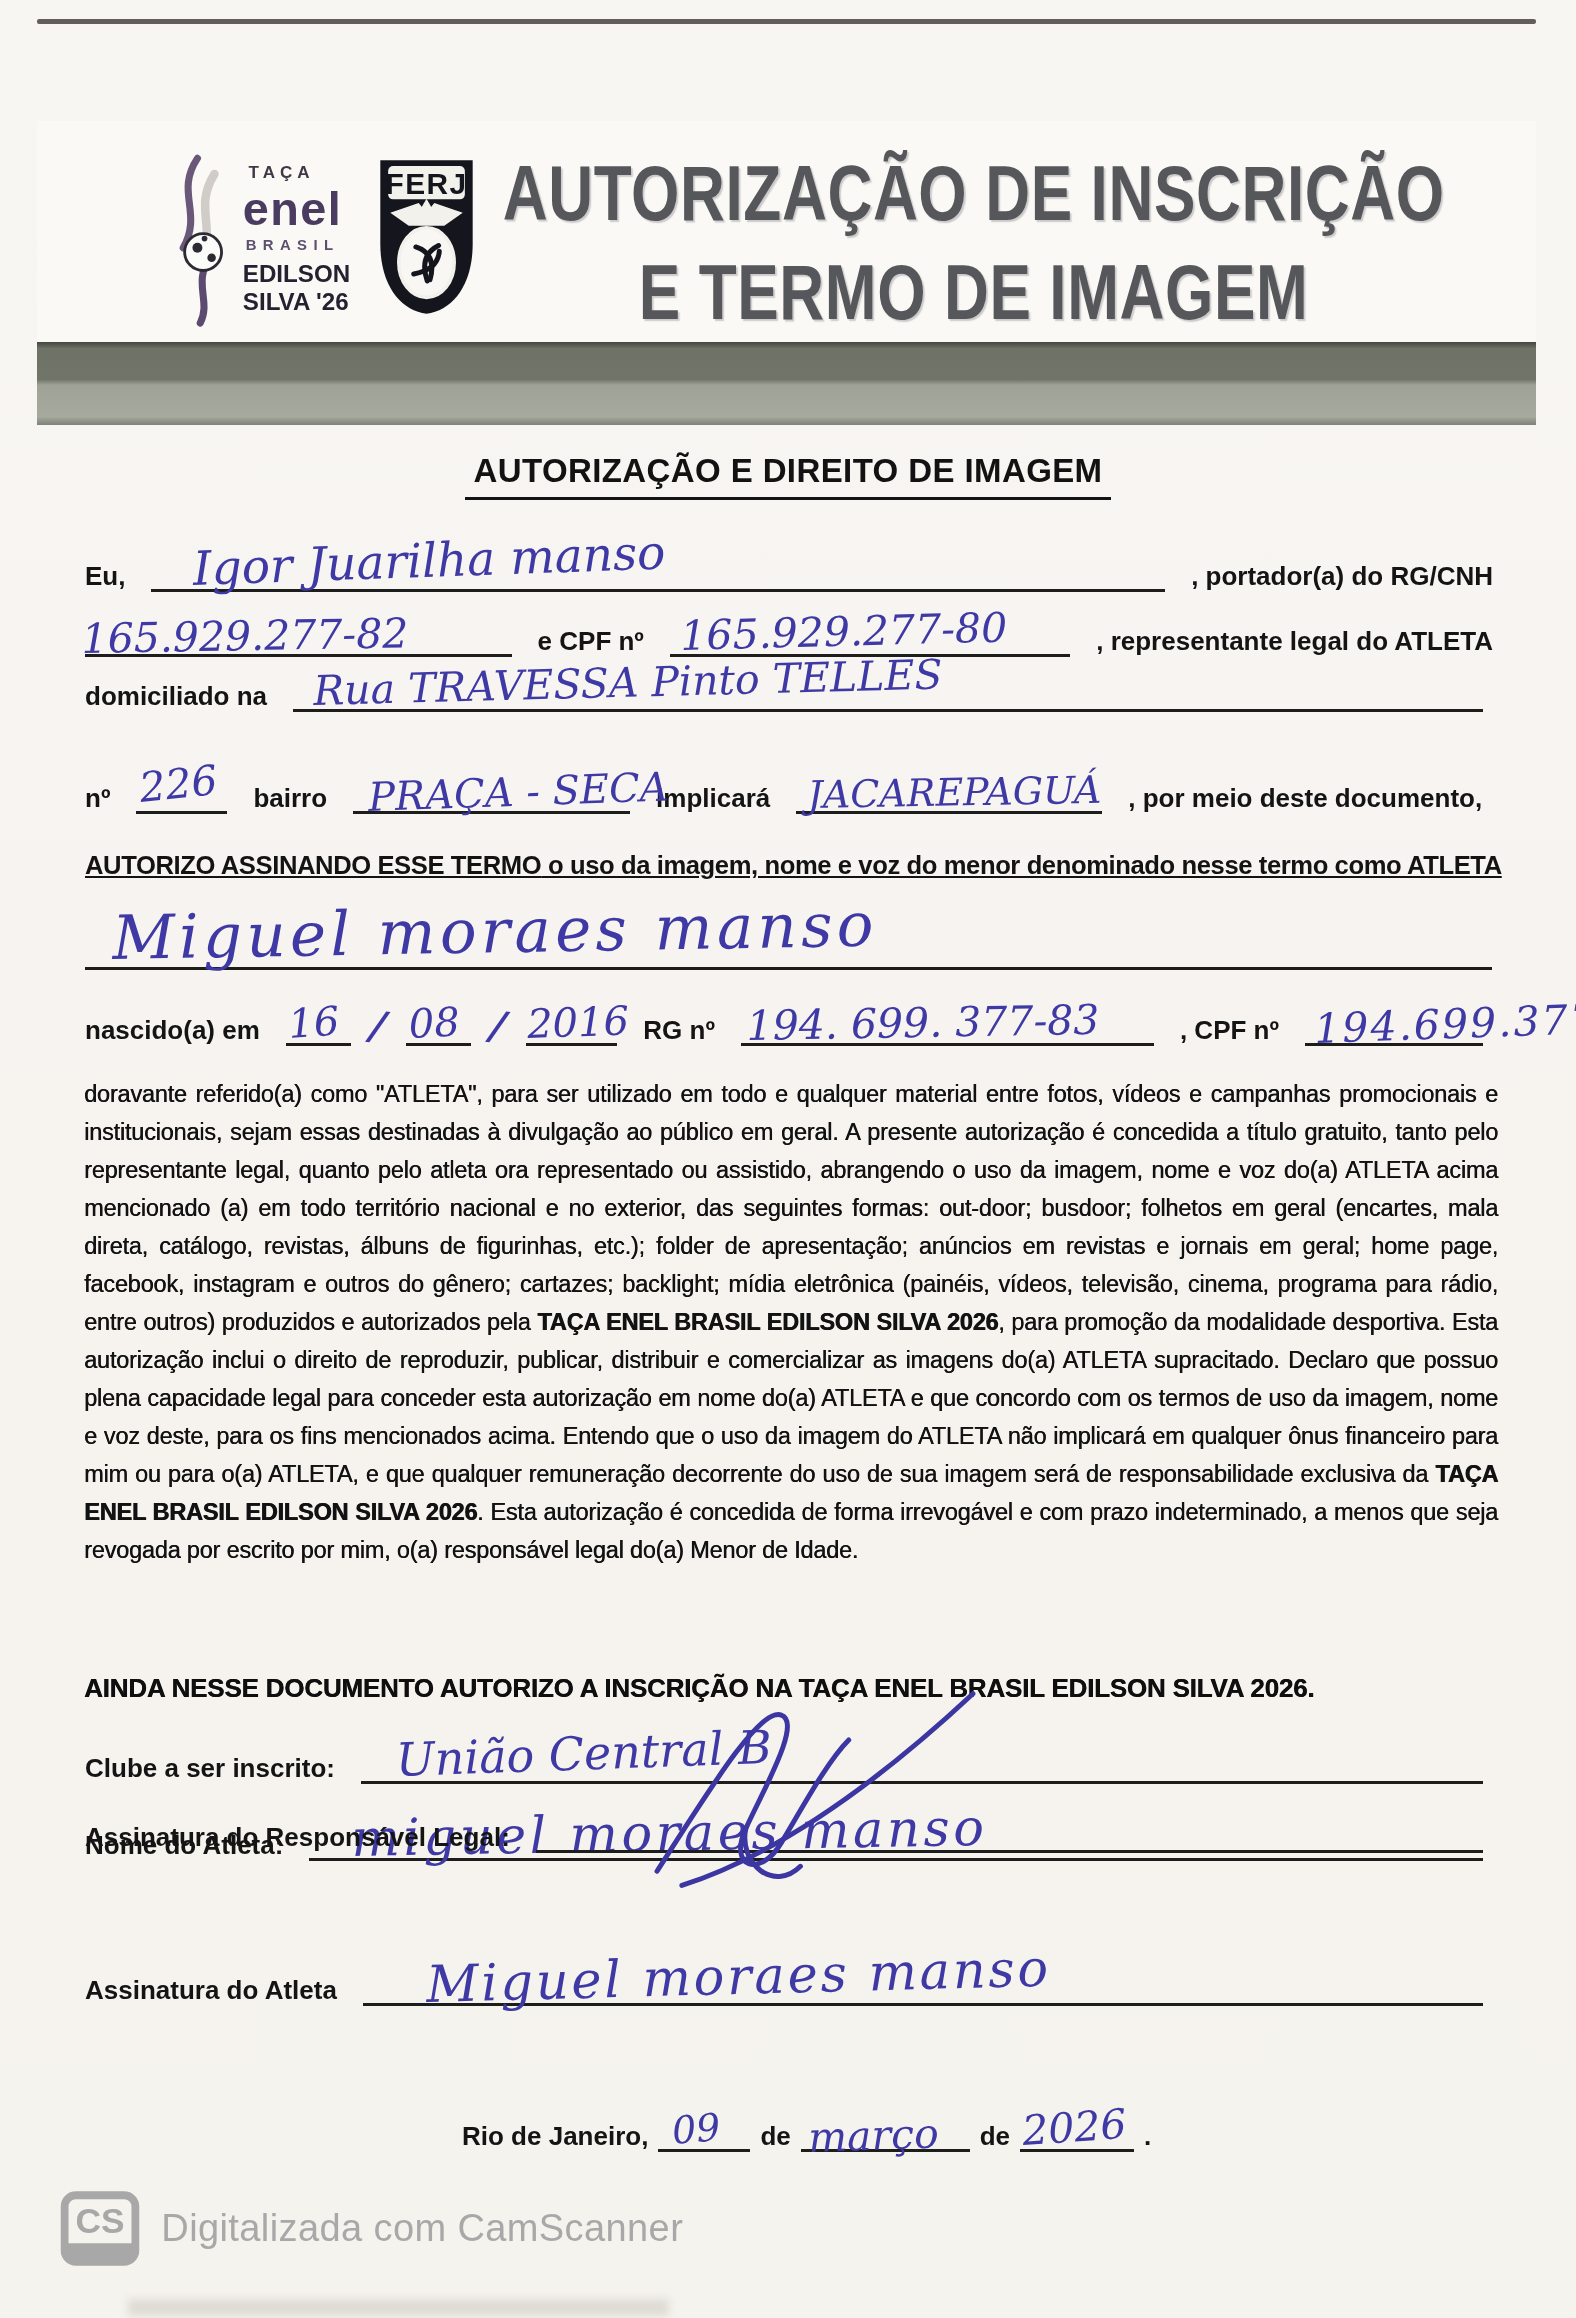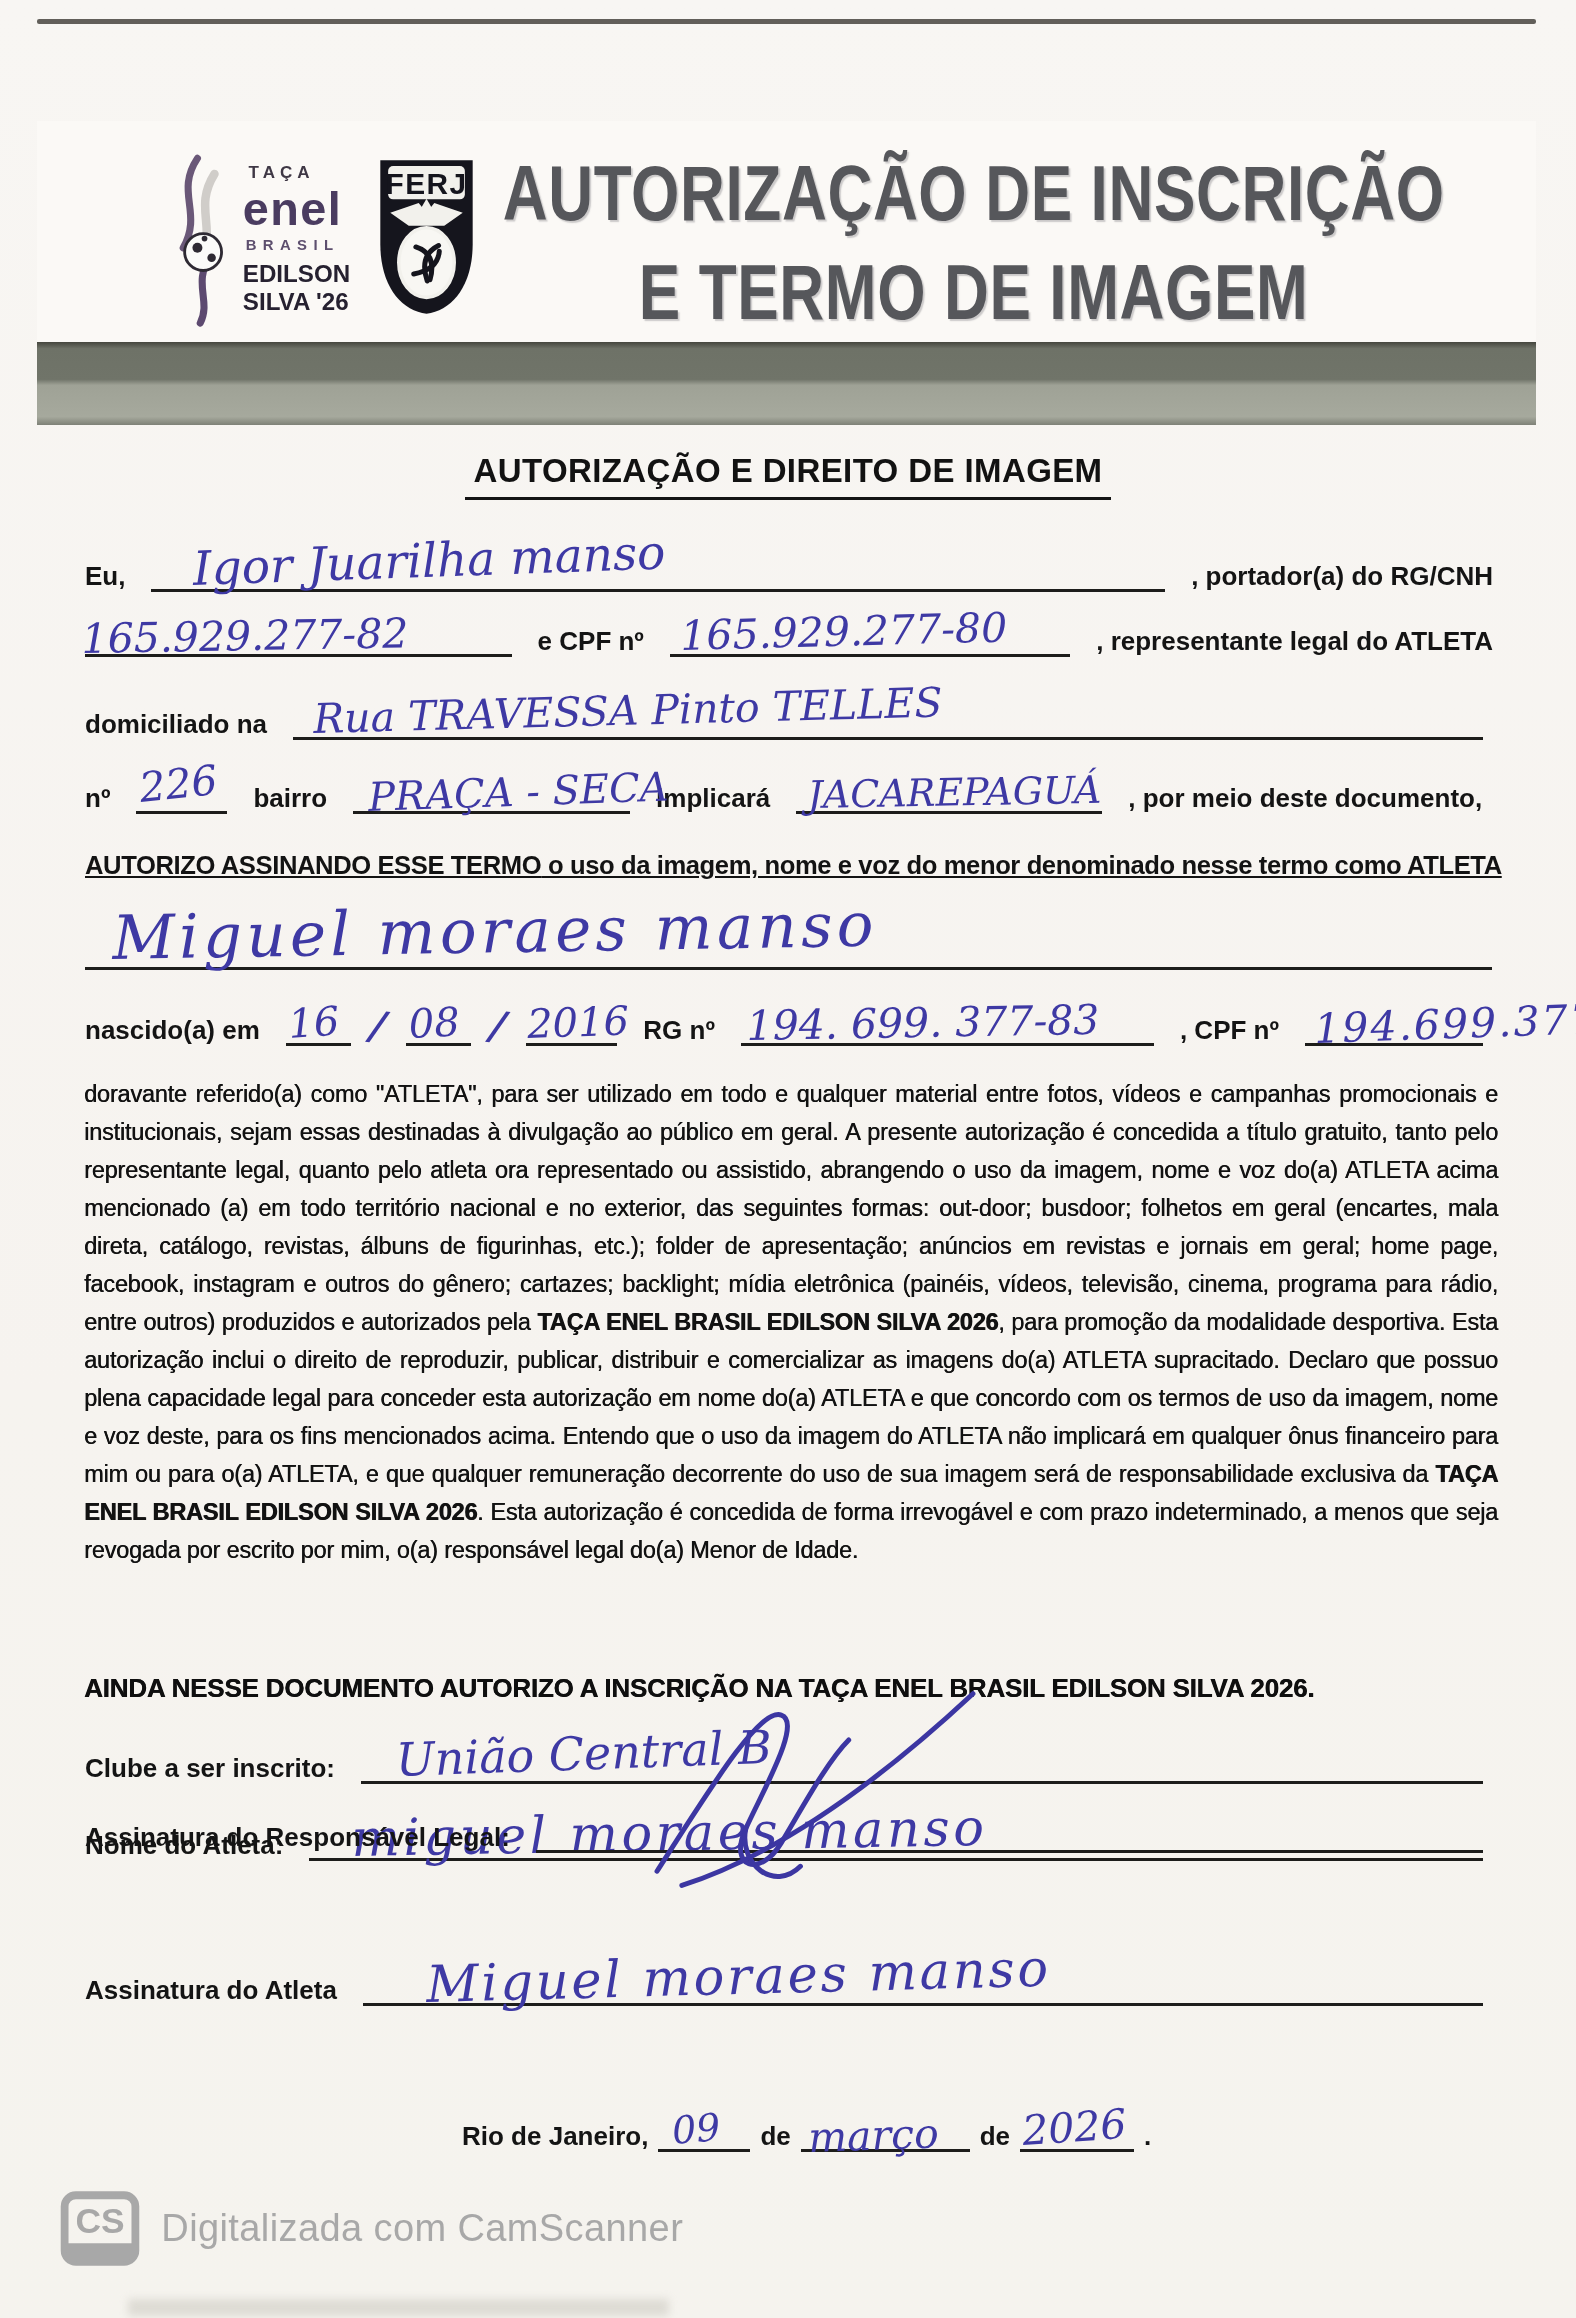--- a/index.html
+++ b/index.html
@@ -102,21 +102,21 @@
     <span class="blank first" style="width:455px;">
       <span class="hw" style="font-size:41px;bottom:-8.5px;left:-2.8px;transform:rotate(-1deg);">165.929.277-82</span>
     </span>
     <span>e CPF nº</span>
     <span class="blank" style="width:427px;">
       <span class="hw" style="font-size:41px;bottom:-5.7px;left:11.4px;transform:rotate(-1.5deg);">165.929.277-80</span>
     </span>
     <span>, representante legal do ATLETA</span>
   </div>
 
-  <div class="frow" style="top:703px;">
+  <div class="frow" style="top:675px;">
     <span>domiciliado na</span>
     <span class="blank grow">
       <span class="hw" style="font-size:41px;bottom:-5.7px;left:21.3px;transform:rotate(-1.5deg);">Rua TRAVESSA Pinto TELLES</span>
     </span>
   </div>
 
   <div class="frow" style="top:777px;">
     <span>nº</span>
     <span class="blank" style="width:91px;">
       <span class="hw" style="font-size:41px;bottom:-1.4px;left:5.7px;transform:rotate(-6deg);">226</span>

